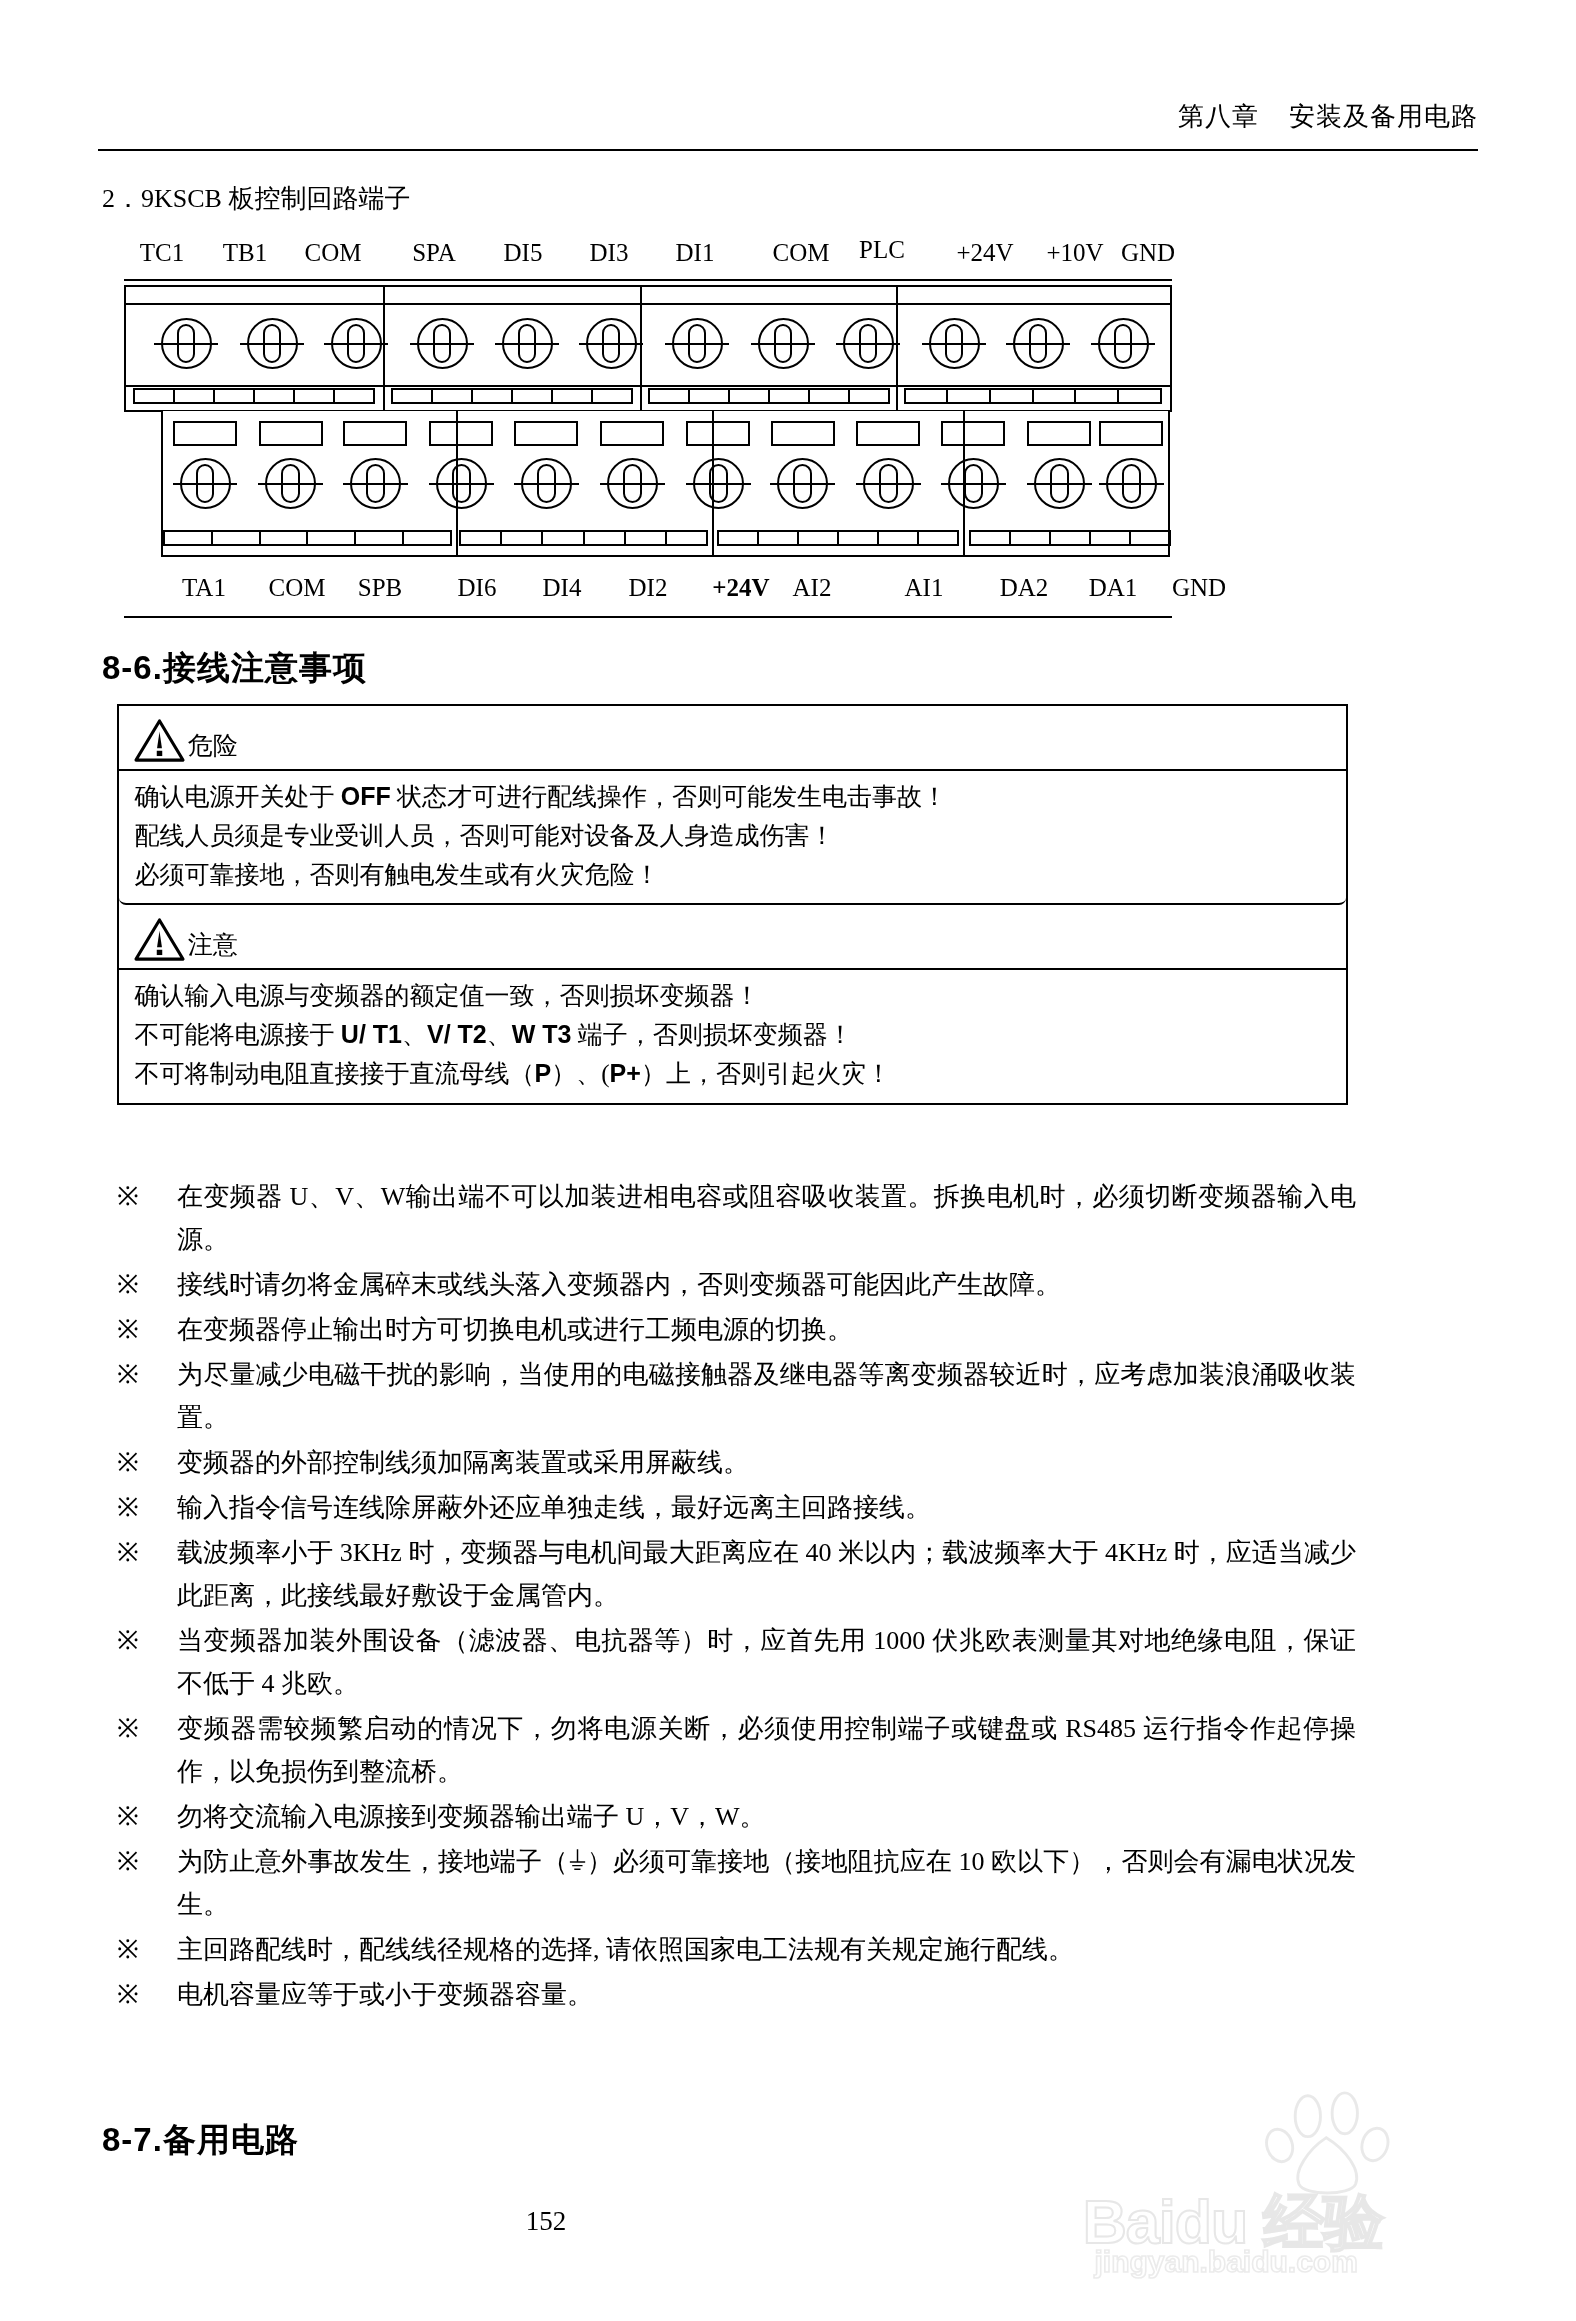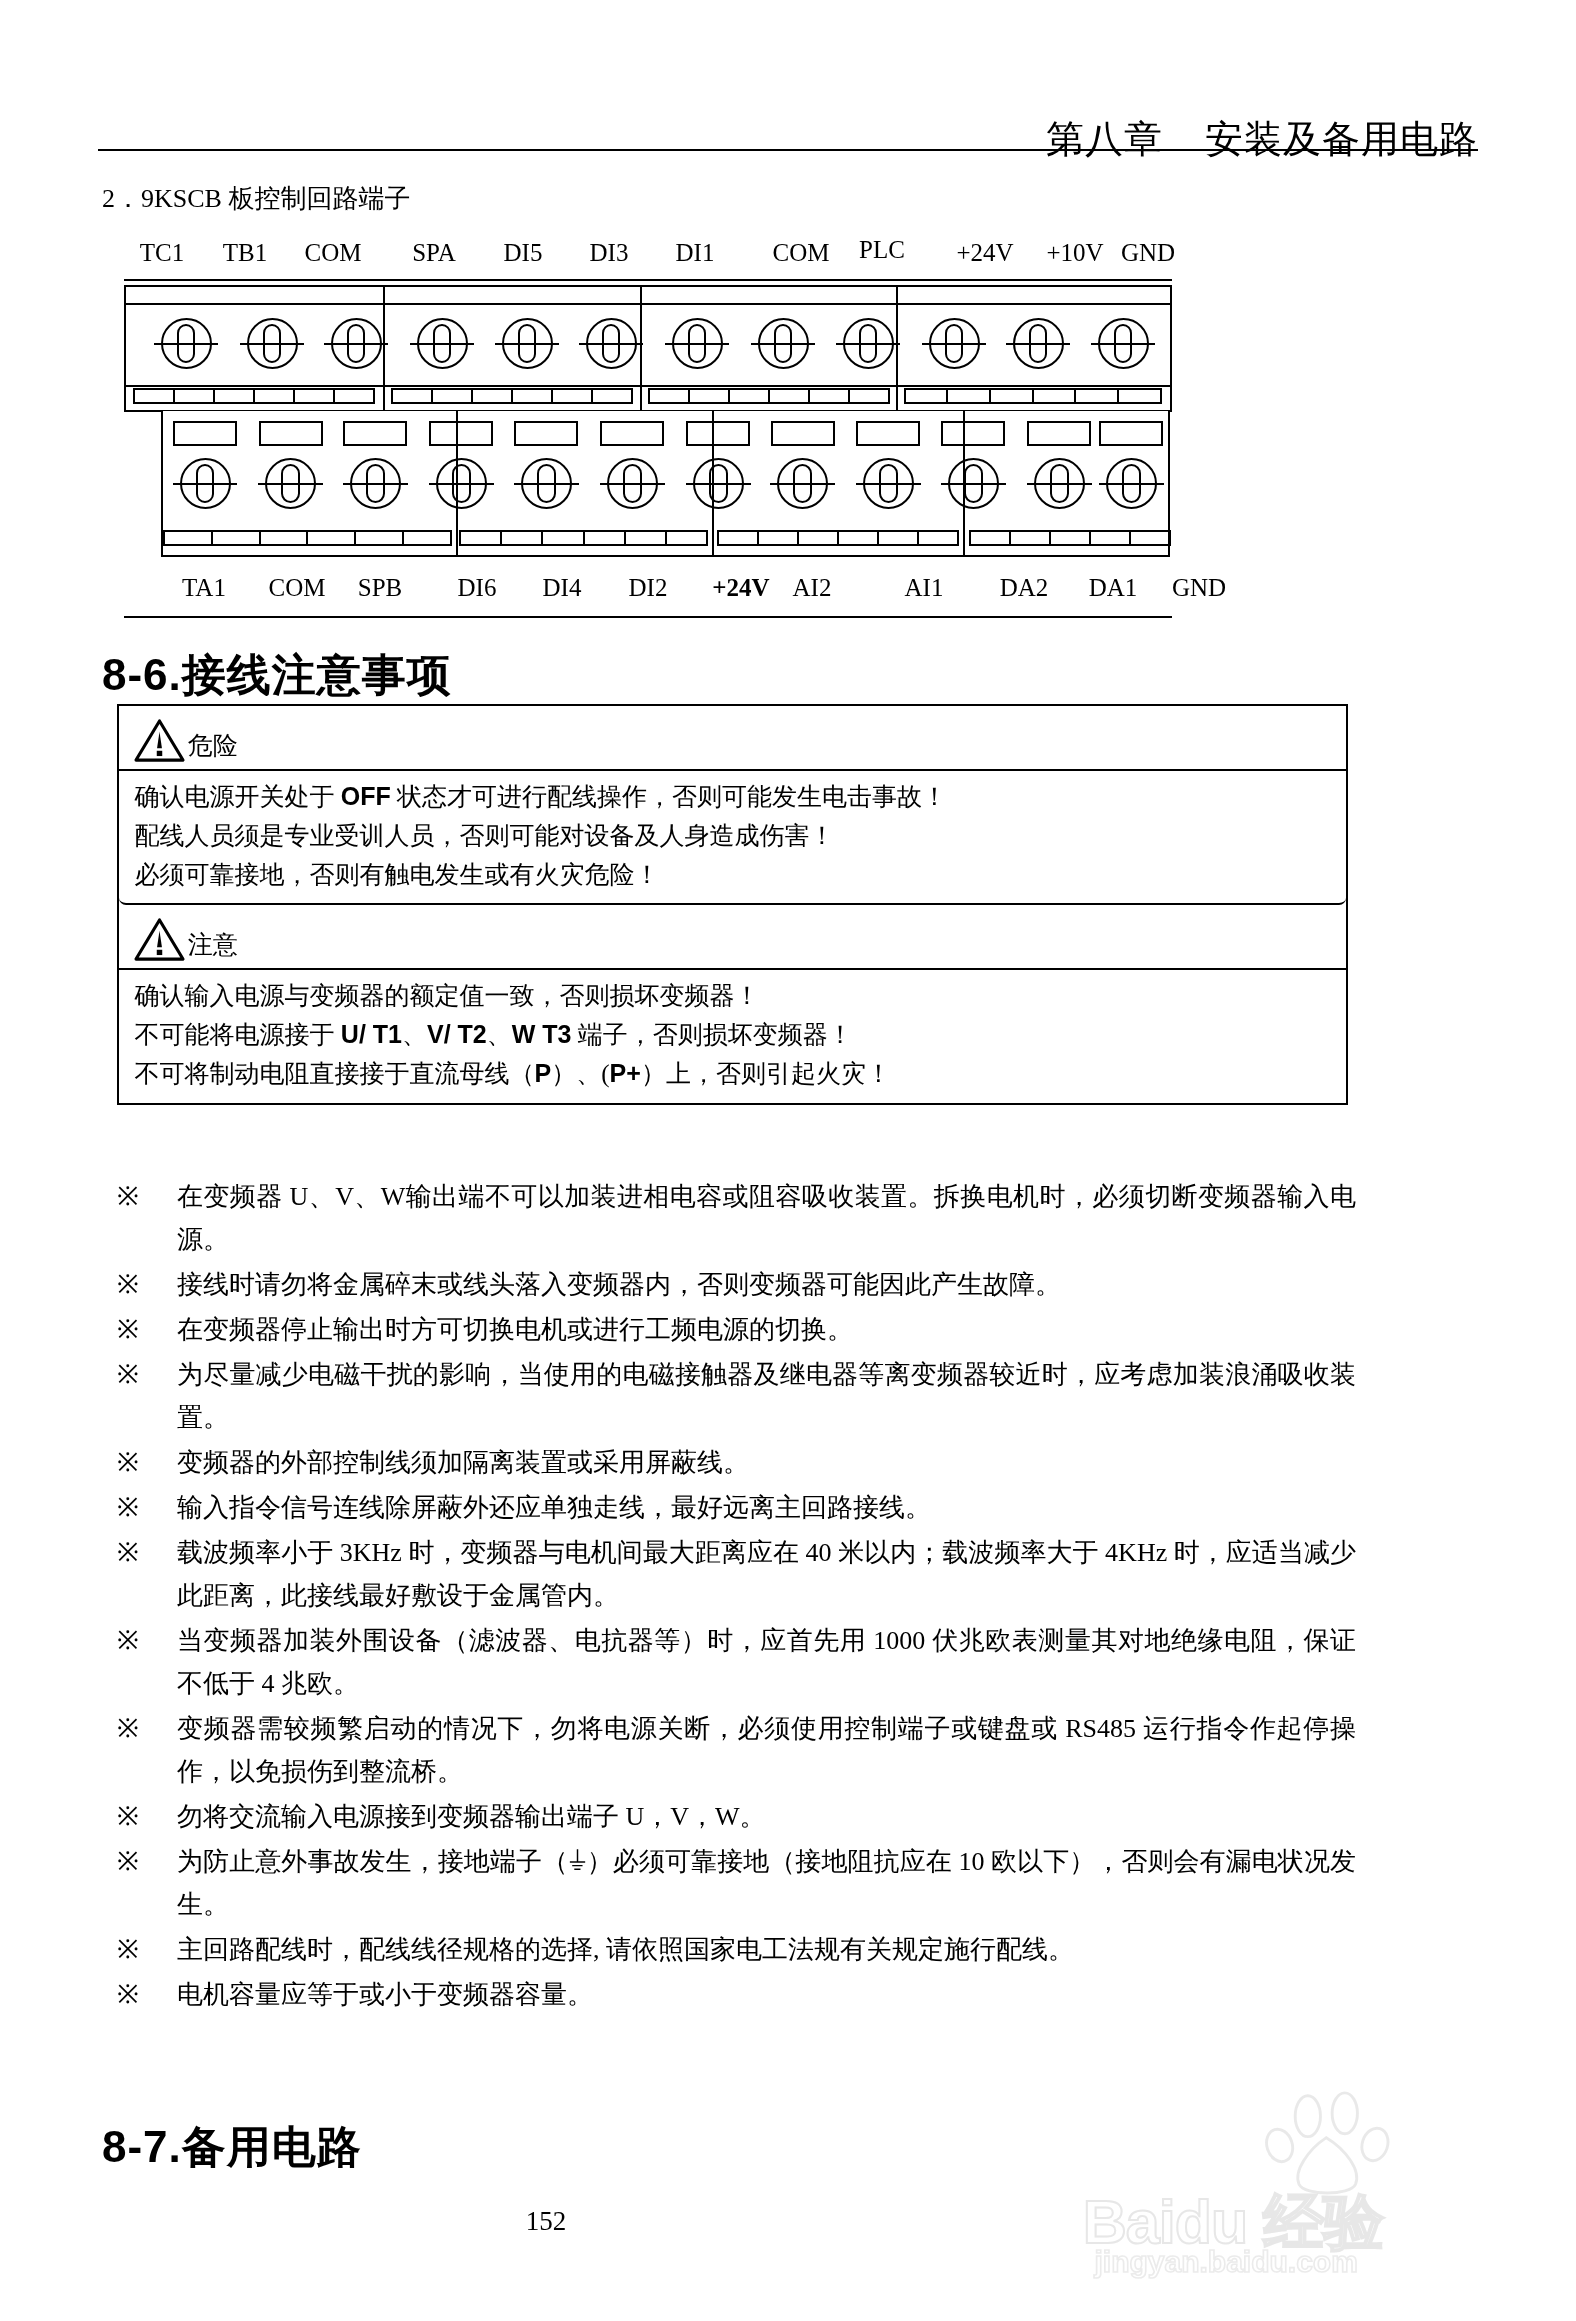--- a/index.html
+++ b/index.html
@@ -26,22 +26,22 @@
   .header {
     position: absolute;
     top: 98px;
     left: 98px;
     right: 98px;
     height: 60px;
   }
   .header-title {
     position: absolute;
     right: 0;
-    top: 16px;
-    font-size: 38px;
+    top: 1px;
+    font-size: 26px;
     letter-spacing: 1px;
     white-space: pre;
   }
   .header-rule {
     position: absolute;
     left: 0;
     right: 0;
     top: 51px;
     border-top: 2.9px solid #000;
   }
@@ -166,21 +166,21 @@
     left: 21.5px;
     width: 1048px;
     top: 382px;
     border-top: 2.4px solid #000;
   }
 
   
   .sec-head {
     position: absolute;
     left: 102px;
-    font-size: 44px;
+    font-size: 33px;
     font-weight: bold;
     white-space: pre;
     letter-spacing: 1px;
   }
   .sec-head .num { font-family: "Liberation Sans", sans-serif; }
   .sec-86 { top: 646px; }
   .sec-87 { top: 2118px; }
 
   
   .warn-table {

